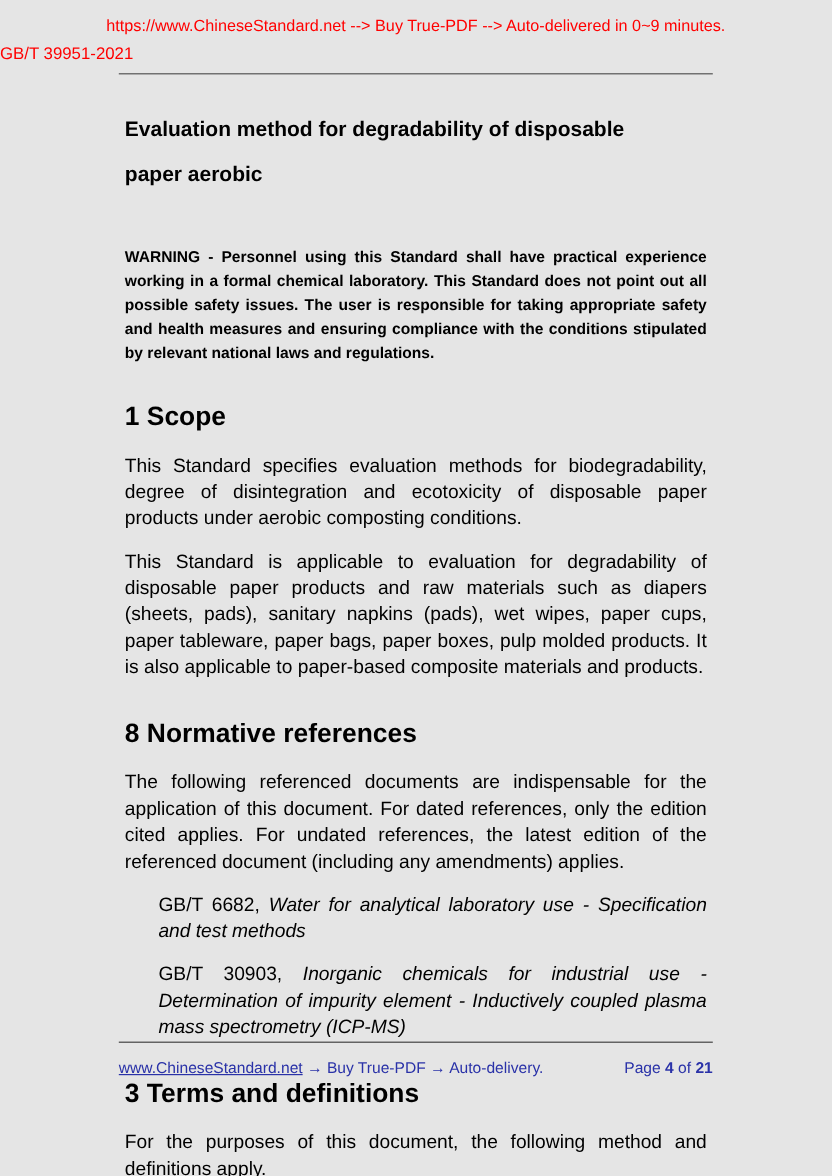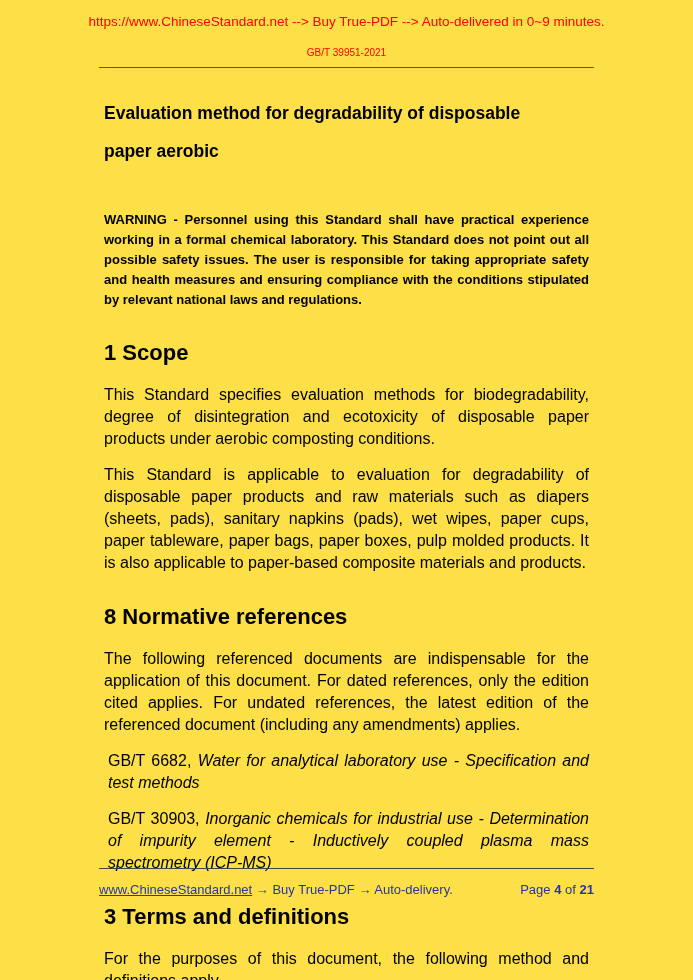--- a/index.html
+++ b/index.html
@@ -3,35 +3,35 @@
 <meta charset="utf-8">
 <style>
   * { margin:0; padding:0; box-sizing:border-box; }
   html,body { background:#ffffff; }
   body { font-family:"Liberation Sans", sans-serif; color:#111; }
 
   .page {
     position:relative;
     width:693px;
     height:980px;
-    background:#fde047;
+    background:#e5e5e5;
     overflow:hidden;
   }
 
   
   .promo {
     margin-top:14px;
     text-align:center;
     font-size:13.5px;
     color:#ff0000;
   }
   .std-code {
-    margin-top:18px;
-    text-align:center;
-    font-size:10px;
+    margin-top:7px;
+    text-align:left;
+    font-size:14px;
     color:#ff0000;
   }
   .header-rule {
     margin:9px 99px 0 99px;
     border-top:1px solid #555;
     height:0;
   }
 
   
   .content {
@@ -66,21 +66,21 @@
 
   p.body {
     margin-top:14px;
     font-size:16px;
     line-height:22px;
     text-align:justify;
     color:#000;
   }
 
   p.ref {
-    margin-left:4px;
+    margin-left:28px;
     text-align:justify;
   }
   .it { font-style:italic; }
 
   .term-label {
     margin-top:12px;
     font-size:13px;
     font-weight:bold;
     color:#000;
   }

